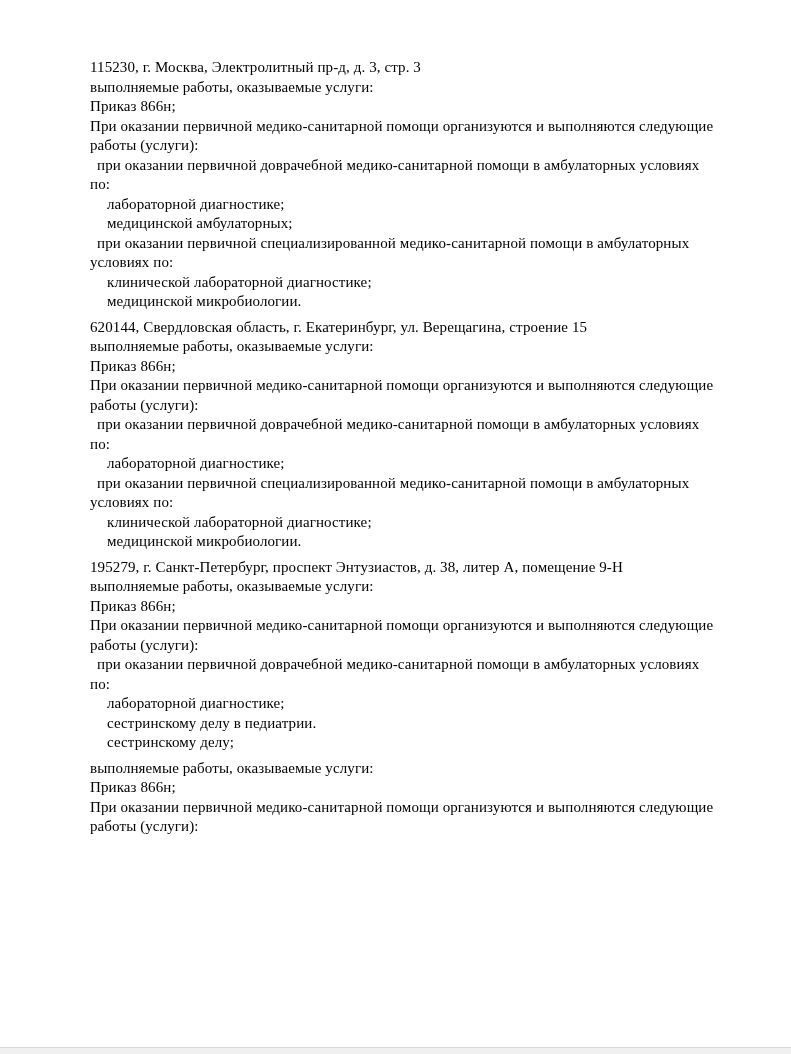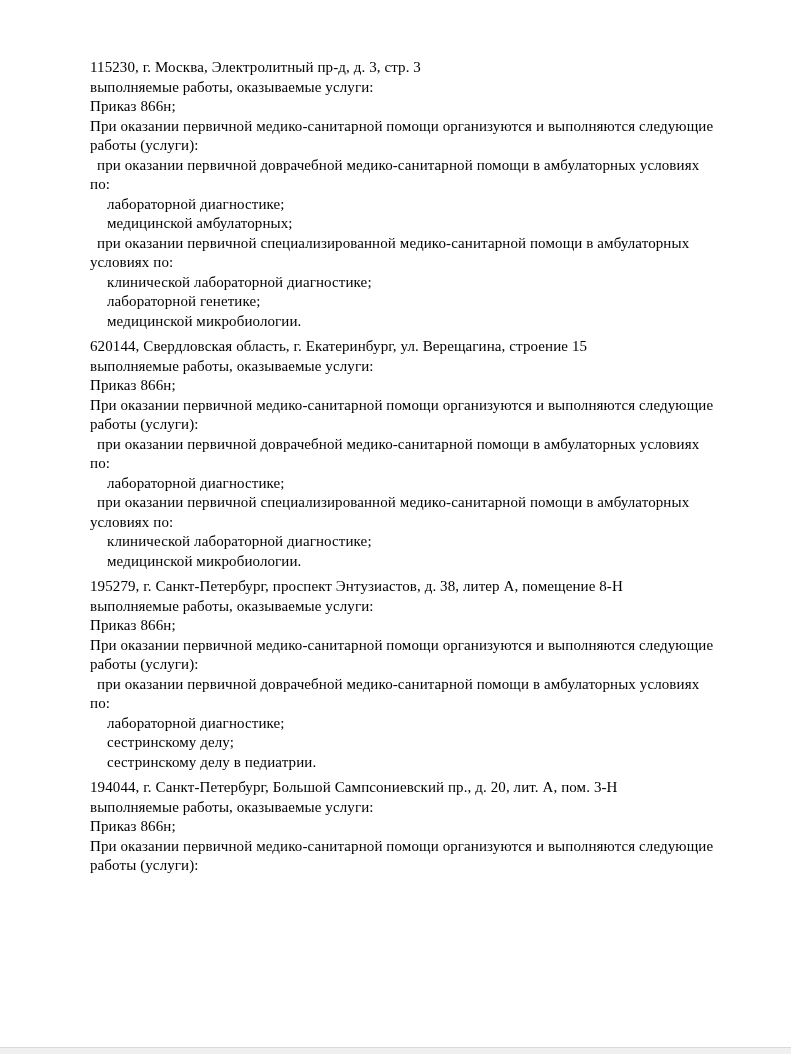--- a/index.html
+++ b/index.html
@@ -58,51 +58,49 @@
         <div class="line">Приказ 866н;</div>
         <div class="line">При оказании первичной медико-санитарной помощи организуются и выполняются следующие</div>
         <div class="line">работы (услуги):</div>
         <div class="line indent-1">при оказании первичной доврачебной медико-санитарной помощи в амбулаторных условиях</div>
         <div class="line">по:</div>
         <div class="line indent-2">лабораторной диагностике;</div>
         <div class="line indent-2">медицинской амбулаторных;</div>
         <div class="line indent-1">при оказании первичной специализированной медико-санитарной помощи в амбулаторных</div>
         <div class="line">условиях по:</div>
         <div class="line indent-2">клинической лабораторной диагностике;</div>
-        <div class="line indent-2">лабораторной генетике;</div>
         <div class="line indent-2">медицинской микробиологии.</div>
       </section>
       <section class="section">
         <div class="line">620144, Свердловская область, г. Екатеринбург, ул. Верещагина, строение 15</div>
         <div class="line">выполняемые работы, оказываемые услуги:</div>
         <div class="line">Приказ 866н;</div>
         <div class="line">При оказании первичной медико-санитарной помощи организуются и выполняются следующие</div>
         <div class="line">работы (услуги):</div>
         <div class="line indent-1">при оказании первичной доврачебной медико-санитарной помощи в амбулаторных условиях</div>
         <div class="line">по:</div>
         <div class="line indent-2">лабораторной диагностике;</div>
         <div class="line indent-1">при оказании первичной специализированной медико-санитарной помощи в амбулаторных</div>
         <div class="line">условиях по:</div>
         <div class="line indent-2">клинической лабораторной диагностике;</div>
         <div class="line indent-2">медицинской микробиологии.</div>
       </section>
       <section class="section">
-        <div class="line">195279, г. Санкт-Петербург, проспект Энтузиастов, д. 38, литер А, помещение 8-Н</div>
+        <div class="line">195279, г. Санкт-Петербург, проспект Энтузиастов, д. 38, литер А, помещение 9-Н</div>
         <div class="line">выполняемые работы, оказываемые услуги:</div>
         <div class="line">Приказ 866н;</div>
         <div class="line">При оказании первичной медико-санитарной помощи организуются и выполняются следующие</div>
         <div class="line">работы (услуги):</div>
         <div class="line indent-1">при оказании первичной доврачебной медико-санитарной помощи в амбулаторных условиях</div>
         <div class="line">по:</div>
         <div class="line indent-2">лабораторной диагностике;</div>
+        <div class="line indent-2">сестринскому делу в педиатрии.</div>
         <div class="line indent-2">сестринскому делу;</div>
-        <div class="line indent-2">сестринскому делу в педиатрии.</div>
       </section>
       <section class="section">
-        <div class="line">194044, г. Санкт-Петербург, Большой Сампсониевский пр., д. 20, лит. А, пом. 3-Н</div>
         <div class="line">выполняемые работы, оказываемые услуги:</div>
         <div class="line">Приказ 866н;</div>
         <div class="line">При оказании первичной медико-санитарной помощи организуются и выполняются следующие</div>
         <div class="line">работы (услуги):</div>
       </section>
     </div>
   <div class="hscrollbar" style="background: rgb(240, 240, 240); border-top-color: rgb(217, 217, 217);"></div>
 </div>
 
 </body></html>

